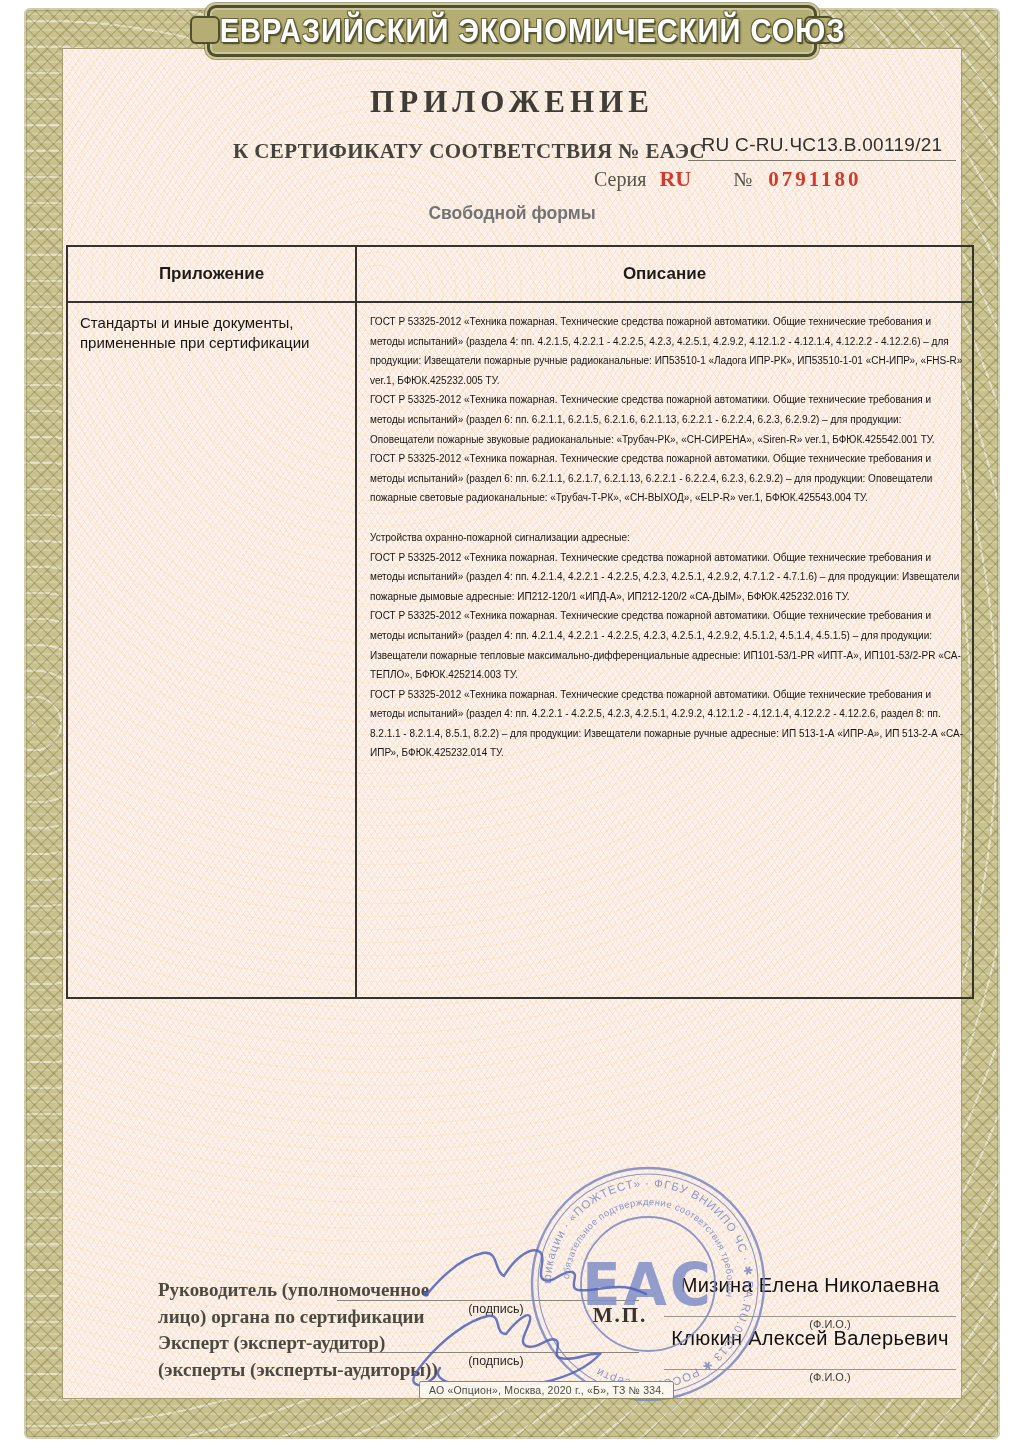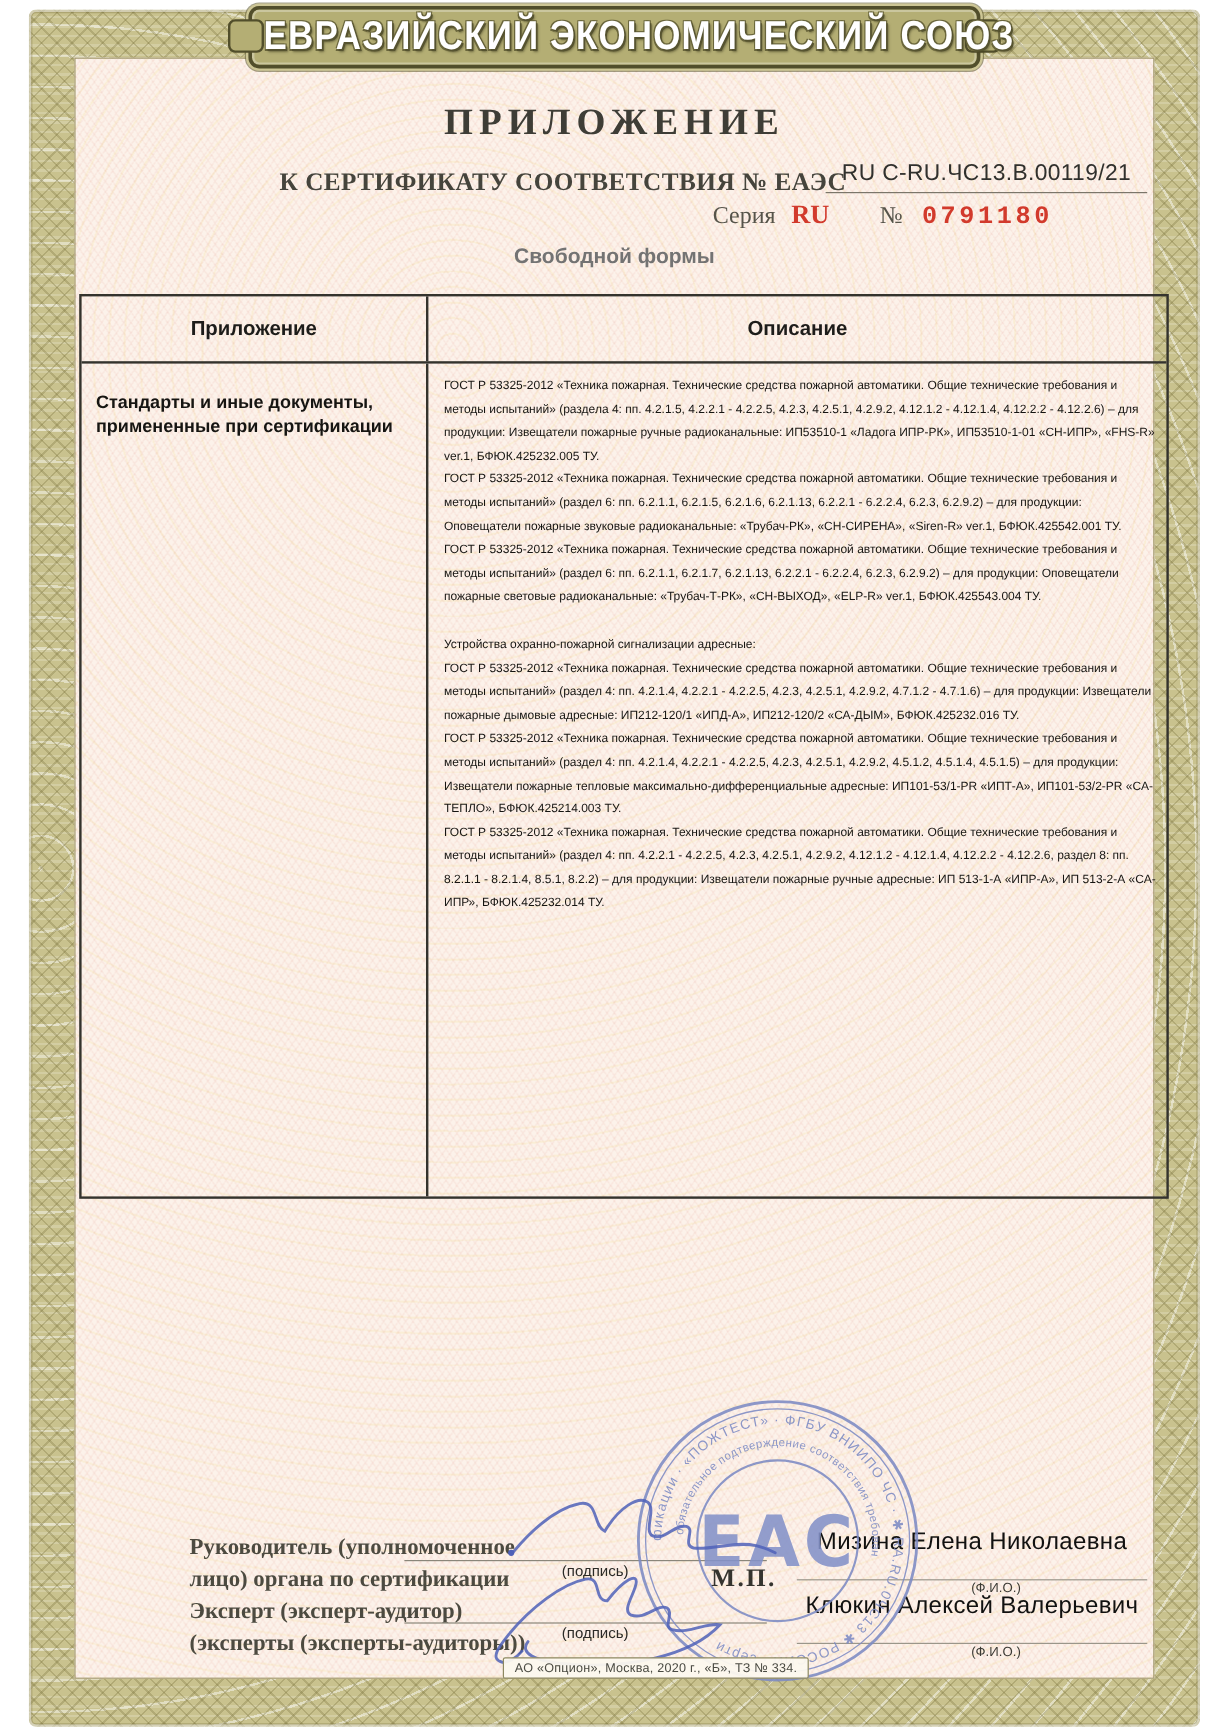--- a/index.html
+++ b/index.html
@@ -40,32 +40,32 @@
   .doc-title{position:absolute;top:84px;left:0;width:100%;text-align:center;
     font-family:"Liberation Serif",serif;font-weight:bold;font-size:31px;letter-spacing:5px;color:#3e3d36;}
   .cert-label{position:absolute;left:233px;top:139px;font-family:"Liberation Serif",serif;
     font-weight:bold;font-size:21px;color:#45443c;letter-spacing:.4px;}
   .cert-number{position:absolute;left:688px;top:134px;width:268px;text-align:center;font-size:19px;
     color:#30302d;border-bottom:1.5px solid #7b766a;padding-bottom:4px;letter-spacing:.3px;}
   .series-row{position:absolute;left:594px;top:166px;display:flex;align-items:baseline;}
   .series-label{font-family:"Liberation Serif",serif;font-size:20px;color:#56544a;text-align:right;}
   .series-value{font-family:"Liberation Serif",serif;font-weight:bold;font-size:22px;color:var(--accent-red,#d23a2c);margin-left:13px;}
   .number-sign{font-family:"Liberation Serif",serif;font-size:20px;color:#56544a;margin-left:42px;}
-  .serial-number{font-family:Liberation Mono, monospace;font-weight:bold;font-size:21px;
+  .serial-number{font-family:Liberation Serif, serif;font-weight:bold;font-size:21px;
     color:var(--accent-red,#e0483c);letter-spacing:3px;margin-left:16px;}
   .form-note{position:absolute;top:203px;left:0;width:100%;text-align:center;font-weight:bold;font-size:17.5px;color:#737373;}
 
   
   .cert-table{position:absolute;left:66px;top:245px;width:908px;border:2px solid #34332d;display:flex;flex-direction:column;box-sizing:border-box;}
   .t-head{display:flex;border-bottom:2px solid #34332d;}
   .t-head .cell{padding:17px 8px;text-align:center;font-weight:bold;font-size:17px;box-sizing:border-box;}
   .t-body{display:flex;min-height:694px;}
   .col1{width:289px;border-right:2px solid #34332d;box-sizing:border-box;flex:none;}
   .col2{flex:1;box-sizing:border-box;}
-  .row-label{padding:23px 12px;font-weight:bold;font-size:15px;line-height:1.35;color:#161512;}
+  .row-label{padding:10px 12px;font-weight:normal;font-size:15px;line-height:1.35;color:#161512;}
   .desc-cell{padding:9px 6px 10px 13px;font-size:10px;line-height:19.6px;color:#161512;}
   .desc-block + .desc-block{margin-top:20px;}
   .desc-par{margin:0;}
 
   
   .leader-label{position:absolute;left:158px;top:1277px;width:278px;
     font-family:"Liberation Serif",serif;font-weight:bold;font-size:19px;color:#4c4a40;line-height:1.4;}
   .expert-label{position:absolute;left:158px;top:1330px;width:288px;
     font-family:"Liberation Serif",serif;font-weight:bold;font-size:19px;color:#4c4a40;line-height:1.4;}
   .sig-line{position:absolute;left:337px;width:302px;border-top:1px solid #8a867a;height:0;}

